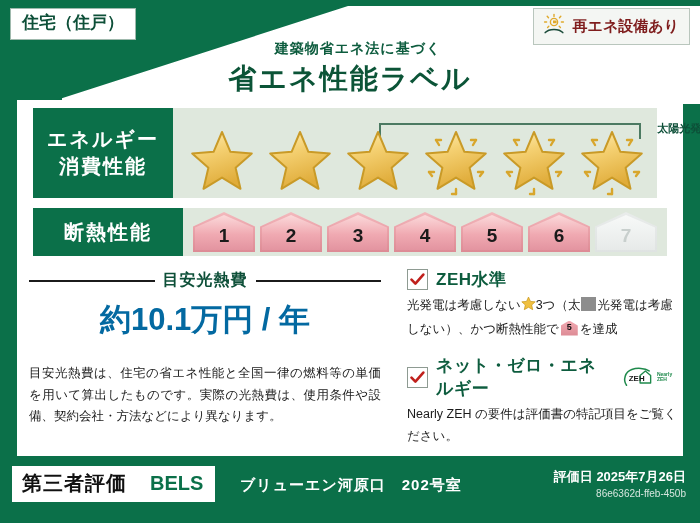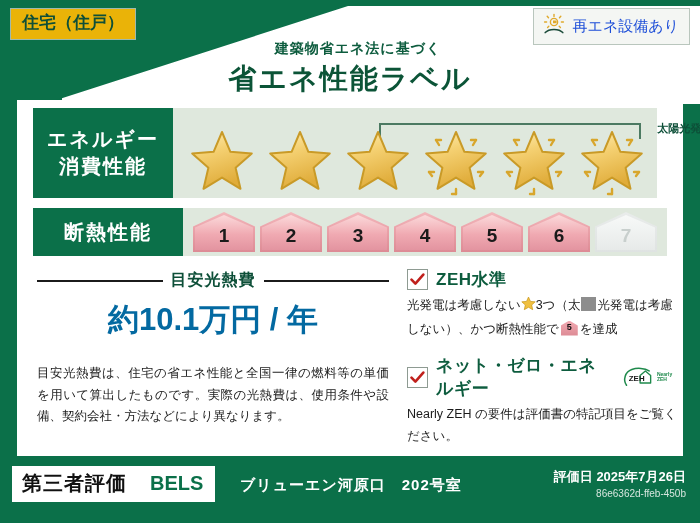--- a/index.html
+++ b/index.html
@@ -26,34 +26,34 @@
     clip-path:polygon(62px 104px, 700px 104px, 700px 0px, 350px 0px, 62px 86px);
   }
   .swoosh2{
     position:absolute;left:0;top:0;width:700px;height:104px;
     background:#0b7049;
     clip-path:polygon(0px 104px, 44px 104px, 348px 6px, 700px 6px, 700px 0px, 0 0);
   }
 
   .chip-housing{
     position:absolute;left:10px;top:8px;
-    background:#eab308;border:1px solid #9fb9ad;
+    background:#ffffff;border:1px solid #9fb9ad;
     padding:5px 11px 6px 11px;
     font-size:17px;font-weight:bold;color:#0d4f38;
     letter-spacing:0px;line-height:1.1;
     z-index:5;
   }
   .chip-renew{
     position:absolute;right:10px;top:8px;
     background:#f4f6f3;border:1px solid #b9c6bd;
     padding:4px 10px 5px 8px;
     display:flex;align-items:center;gap:7px;
     z-index:5;
   }
-  .chip-renew .txt{font-size:15px;font-weight:normal;color:#1d4ed8;}
+  .chip-renew .txt{font-size:15px;font-weight:bold;color:#7f1d1d;}
 
   .title-wrap{
     position:absolute;left:0;top:40px;width:700px;
     text-align:center;z-index:6;
   }
   .title-sub{
     font-size:14px;font-weight:bold;color:#0d5c3e;letter-spacing:1px;margin-left:16px;
   }
   .title-main{
     font-size:28px;font-weight:bold;color:#0b5437;letter-spacing:2px;
@@ -135,21 +135,21 @@
     background:linear-gradient(180deg,#f7f9f8 0%,#e7eae9 100%);
     z-index:1;
   }
   .house .num{
     position:relative;z-index:3;font-size:19px;font-weight:bold;
     color:#1a1a1a;padding-bottom:5px;
   }
   .house.off .num{color:#c8cfcd;}
 
   
-  .cost-block{position:absolute;left:20px;top:170px;width:352px;}
+  .cost-block{position:absolute;left:12px;top:170px;width:352px;}
   .cost-head{
     display:flex;align-items:center;gap:8px;justify-content:center;
   }
   .cost-head .rule{flex:1;height:2px;background:#1b1b1b;}
   .cost-head .ttl{font-size:16px;font-weight:bold;color:#0d4f38;letter-spacing:1px;}
   .cost-amount{
     text-align:center;font-size:31px;font-weight:bold;color:#0369a1;
     margin-top:8px;letter-spacing:0px;
   }
   .cost-note{

